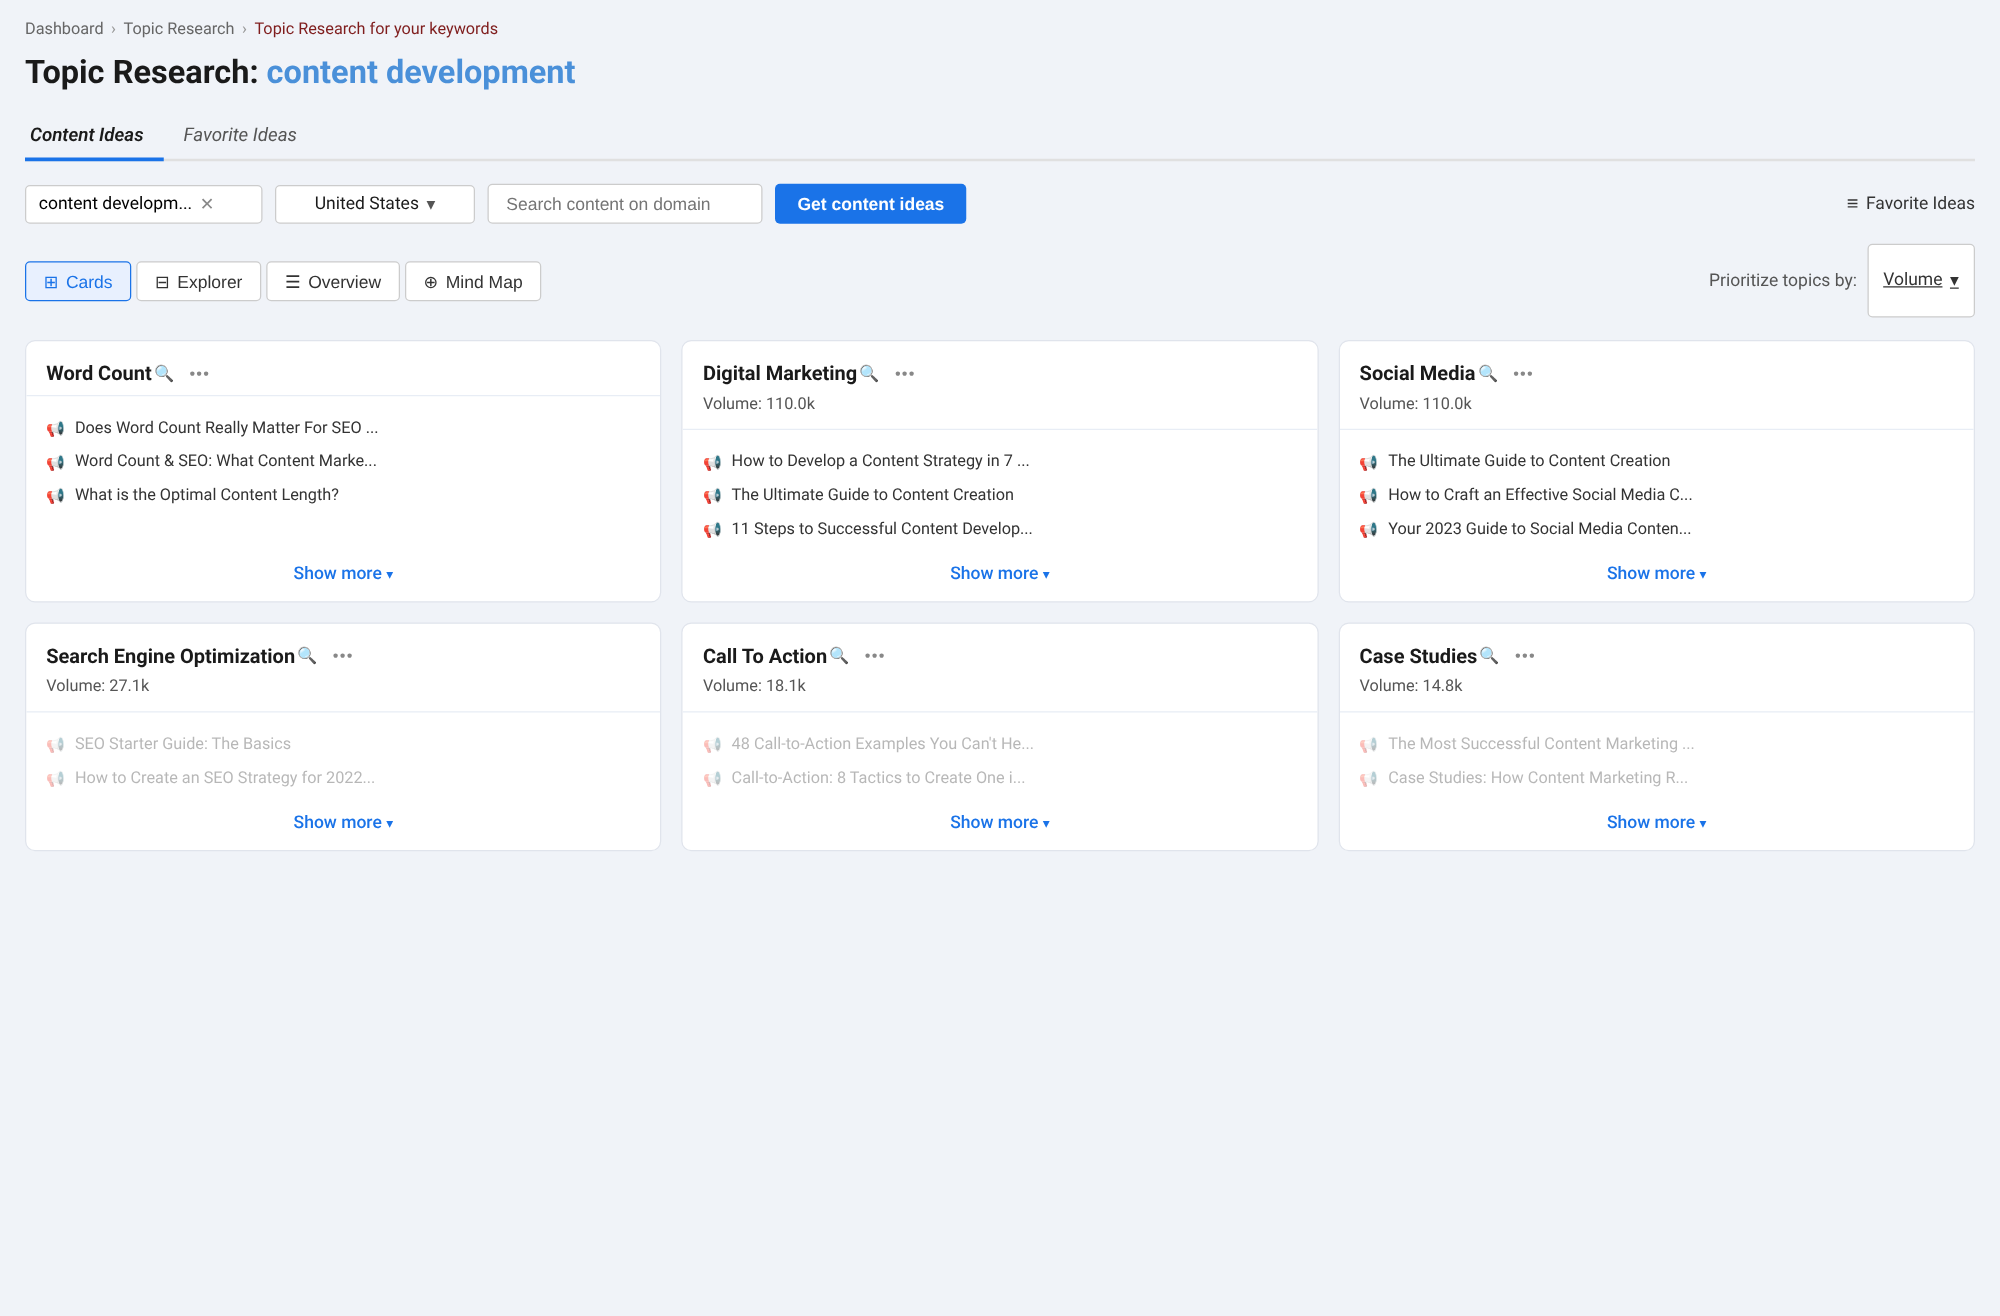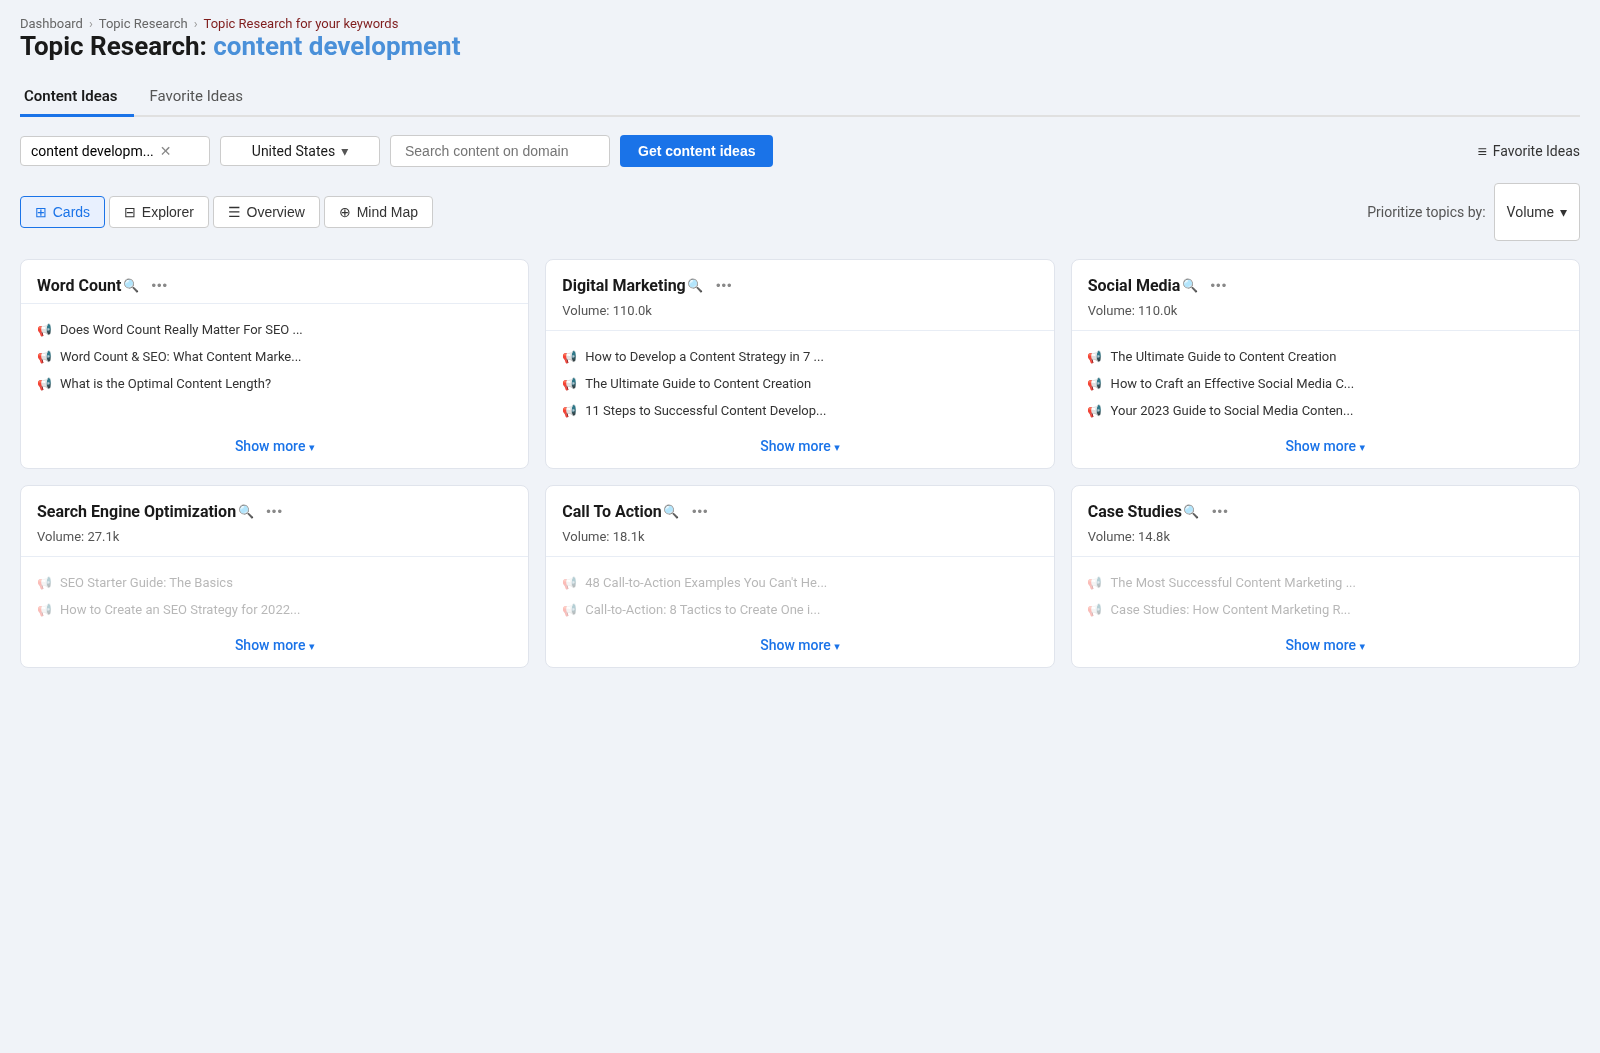--- a/index.html
+++ b/index.html
@@ -13,20 +13,21 @@
       background: #f0f3f8;
       min-height: 1053px;
       padding: 16px 20px;
     }
     .breadcrumb {
       display: flex;
       align-items: center;
       gap: 6px;
       color: #666;
       font-size: 13px;
+      margin-bottom: 12px;
     }
     .breadcrumb span { color: #666; }
     .breadcrumb .separator { color: #999; }
     .breadcrumb .current { color: #7f1d1d; }
     .page-title {
       font-size: 26px;
       font-weight: 700;
       margin-bottom: 18px;
       color: #1a1a1a;
     }
@@ -39,20 +40,21 @@
       border-bottom: 2px solid #e0e0e0;
       margin-bottom: 18px;
     }
     .tab-item {
       padding: 8px 16px 10px 4px;
       font-size: 15px;
       cursor: pointer;
       color: #555;
       margin-right: 12px;
       position: relative;
+      font-style: italic;
     }
     .tab-item.active {
       color: #1a1a1a;
       font-weight: 600;
     }
     .tab-item.active::after {
       content: '';
       position: absolute;
       bottom: -2px;
       left: 0;
@@ -161,20 +163,21 @@
       display: flex;
       align-items: flex-start;
       gap: 6px;
       border: 1px solid #ccc;
       border-radius: 4px;
       background: #fff;
       padding: 20px 12px;
       cursor: pointer;
       font-size: 14px;
       color: #333;
+      text-decoration: underline;
     }
     .cards-grid {
       display: grid;
       grid-template-columns: repeat(3, 1fr);
       gap: 16px;
     }
     .card {
       background: #fff;
       border-radius: 8px;
       border: 1px solid #e0e4ec;

